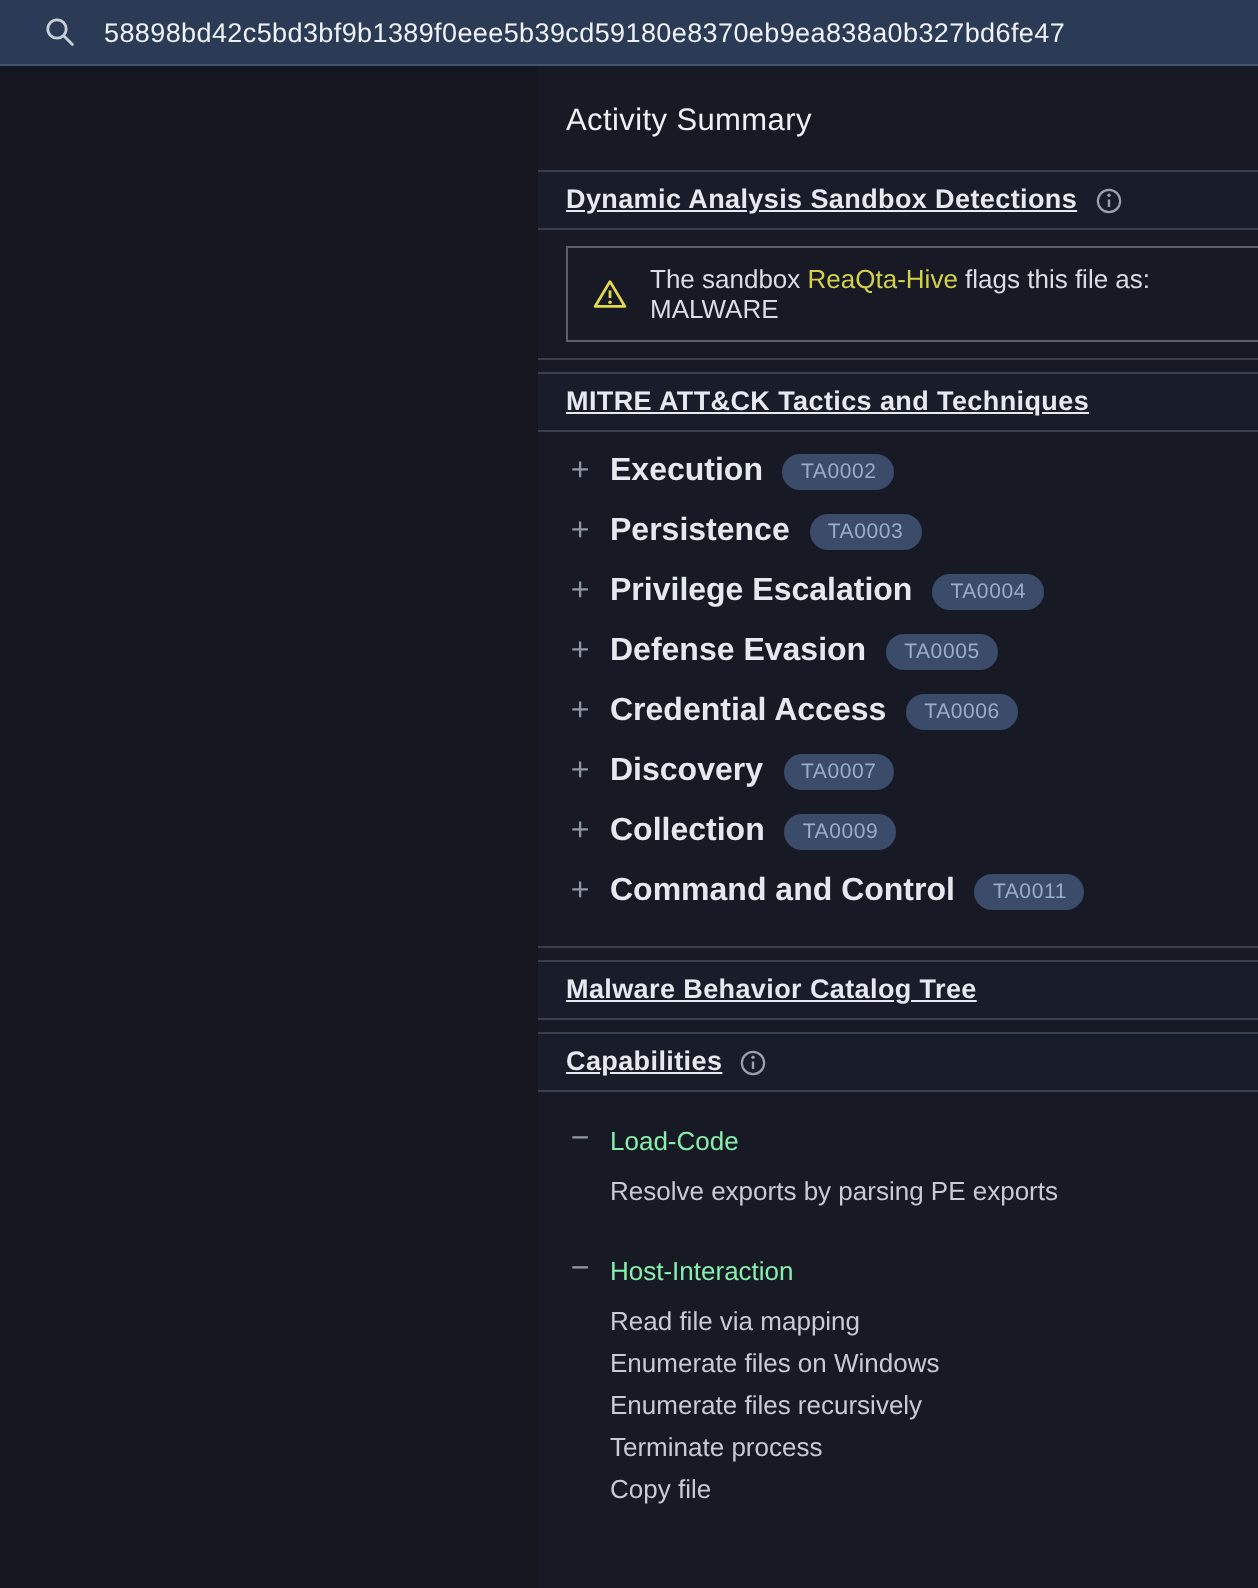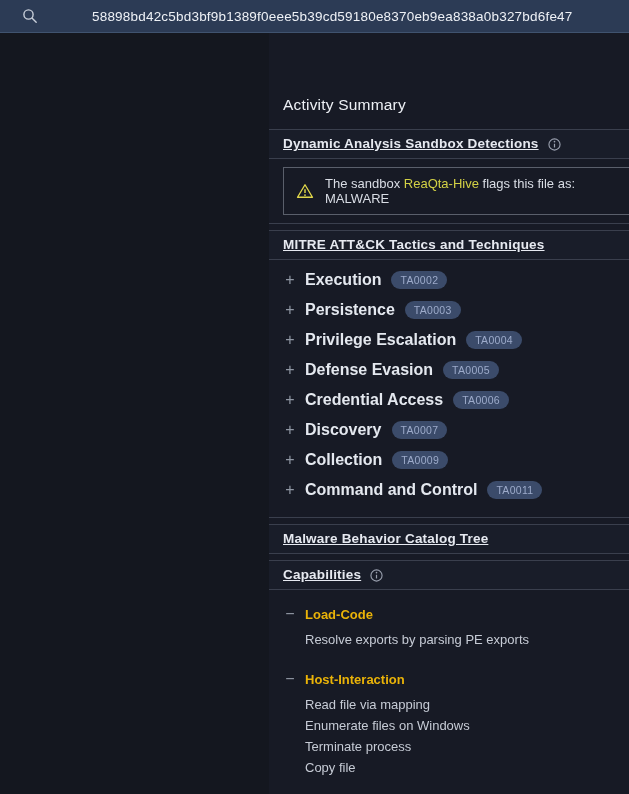--- a/index.html
+++ b/index.html
@@ -25,36 +25,35 @@
     color:var(--txt);
     position:relative;
   }
   
   .topbar{
     position:absolute;top:0;left:0;right:0;height:33px;
     background:var(--topbar-bg);
     border-bottom:1px solid var(--topbar-edge);
     display:flex;align-items:center;
     padding:0 14px;
-    gap:40px;
   }
   .search-icon{width:16px;height:16px;margin:0 14px 0 8px;flex:0 0 auto;}
   .hash-value{
     font-size:13.5px;color:#eef1f6;letter-spacing:.2px;
     white-space:nowrap;overflow:hidden;
   }
   
   .panel{
     position:absolute;left:269px;top:33px;right:0;bottom:0;
     background:var(--panel-bg);
   }
   .page-title{
     font-size:15.5px;font-weight:400;color:#edf0f5;
     padding:17px 14px 0 14px;line-height:22px;
-    margin-bottom:13px;letter-spacing:.2px;margin-top:44px;
+    margin-bottom:13px;letter-spacing:.2px;
   }
   .section{border-top:1px solid var(--line);}
   .section.bordered-bottom{border-bottom:1px solid var(--line);}
   .section + .section{margin-top:6px;}
   .section-header{
     display:flex;align-items:center;gap:9px;
     padding:6px 14px 7px 14px;
     border-bottom:1px solid var(--line);
     background:#191d29;
     cursor:pointer;
@@ -87,21 +86,21 @@
   .tactic-badge{
     margin-left:10px;
     background:var(--badge-bg);color:var(--badge-txt);
     font-size:10.5px;line-height:13px;
     padding:2.5px 9px;border-radius:10px;
     letter-spacing:.3px;
   }
   
   .cap-tree{padding:7px 0 0 14px;}
   .cap-group{display:flex;align-items:center;height:30px;margin-top:2px;cursor:pointer;}
-  .cap-label{font-size:13px;font-weight:700;color:#eab308;}
+  .cap-label{font-size:13px;font-weight:400;color:#86efac;}
   .cap-items{margin-bottom:14px;}
   .cap-item{
     padding-left:22px;font-size:13px;line-height:21px;color:var(--txt-dim);
   }
 </style>
 </head>
 <body>
 
 <div class="topbar">
   <svg class="search-icon" viewBox="0 0 16 16">
@@ -209,19 +208,20 @@
         <div class="cap-items">
           <div class="cap-item">Resolve exports by parsing PE exports</div>
         </div>
         <div class="cap-group">
           <span class="tree-icon">−</span>
           <span class="cap-label">Host-Interaction</span>
         </div>
         <div class="cap-items">
           <div class="cap-item">Read file via mapping</div>
           <div class="cap-item">Enumerate files on Windows</div>
+          <div class="cap-item">Enumerate files recursively</div>
           <div class="cap-item">Terminate process</div>
           <div class="cap-item">Copy file</div>
         </div>
       </div>
   </div>
 
 </div>
 
 </body></html>

